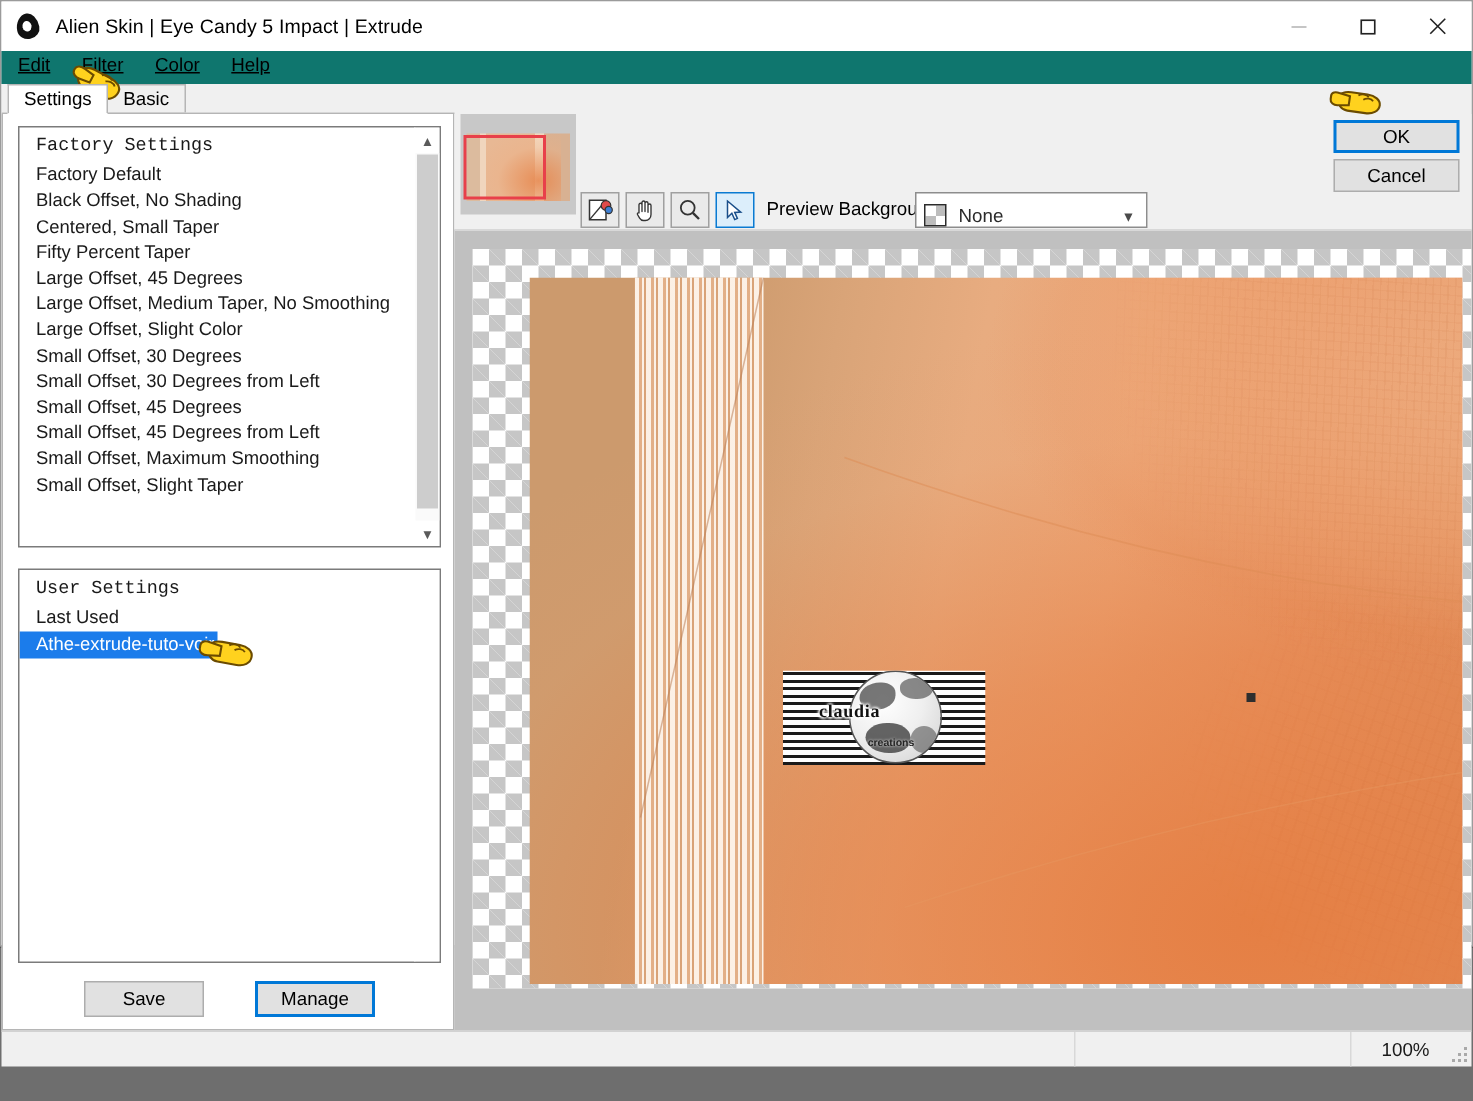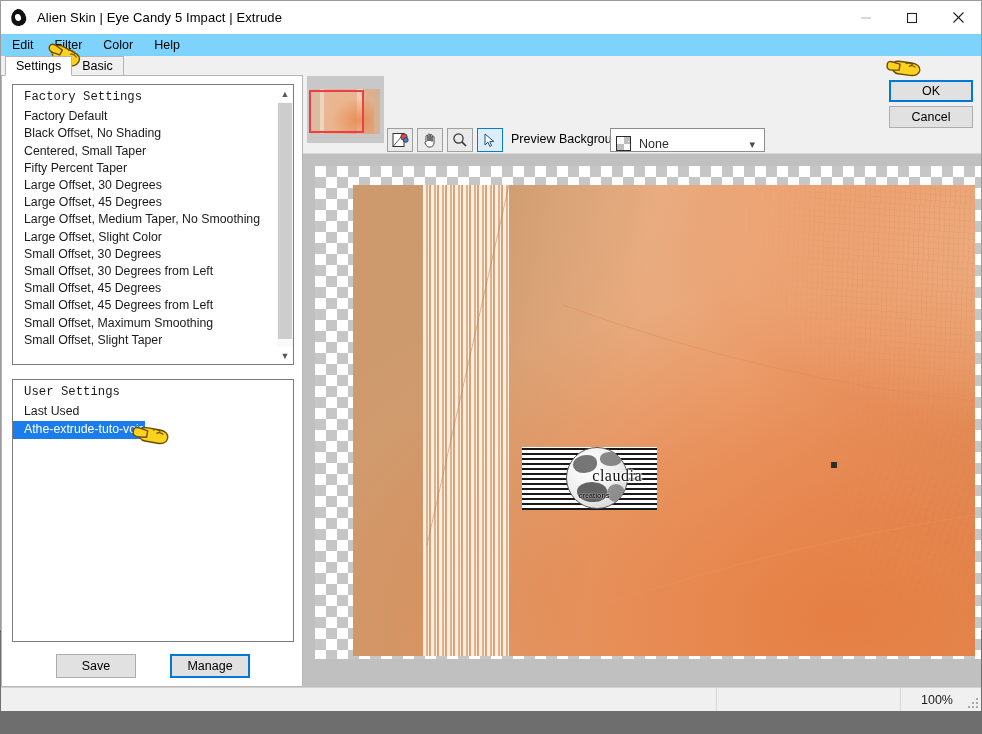--- a/index.html
+++ b/index.html
@@ -49,24 +49,25 @@
   #win-controls { position:absolute; right:0; top:0; height:33px; display:flex; }
   .win-btn {
     width: 46px; height: 33px; display:flex; align-items:center; justify-content:center;
     background: transparent;
   }
   .win-btn svg { display:block; }
 
   
   #menubar {
     height: 22px; min-height:22px;
-    background: #7dd3fc;
-    display: flex; align-items: center;
+    background: #0f766e;
+    display: flex; 
     padding-left: 8px;
     position: relative;
+    text-decoration: underline;
   }
   .menu-item {
     font-size: 12.5px; color: #000;
     padding: 2px 9px 2px 3px;
     margin-right: 9px;
     white-space: nowrap;
   }
 
   
   #tabstrip {
@@ -325,23 +326,23 @@
     background: radial-gradient(circle at 36% 32%, #ffffff 0%, #efefef 48%, #cfcfcf 100%);
     border:1px solid #555;
     overflow:hidden;
   }
   #wm-globe .c1{position:absolute;left:6px;top:7px;width:24px;height:18px;background:#4a4a4a;border-radius:60% 40% 55% 45%;opacity:.75;}
   #wm-globe .c2{position:absolute;left:33px;top:4px;width:22px;height:14px;background:#5a5a5a;border-radius:45% 55% 50% 50%;opacity:.7;}
   #wm-globe .c3{position:absolute;left:10px;top:34px;width:30px;height:20px;background:#3f3f3f;border-radius:50% 50% 45% 55%;opacity:.8;}
   #wm-globe .c4{position:absolute;left:40px;top:36px;width:18px;height:18px;background:#555;border-radius:50%;opacity:.6;}
   #wm-text {
     position:absolute; left:24px; top:20px; width:96px;
-    text-align:right;
+    text-align:left;
     font-family: "Liberation Serif", serif;
-    font-size: 16px; font-weight:400; color:#111;
+    font-size: 12px; font-weight:700; color:#111;
     letter-spacing:.5px;
     text-shadow: 0 0 2px #fff, 1px 0 2px #fff, -1px 0 2px #fff, 0 1px 2px #fff, 0 -1px 2px #fff;
   }
   #wm-sub {
     position:absolute; left:24px; top:45px; width:96px;
     text-align:center; font-size:7px; color:#222; font-weight:700;
     text-shadow: 0 0 2px #fff;
   }
 
   
@@ -419,21 +420,20 @@
 
     <div id="left-panel">
 
       <div class="listbox" id="factory-list">
         <div class="list-items">
           <div class="list-row header">Factory Settings</div>
           <div class="list-row">Factory Default</div>
           <div class="list-row">Black Offset, No Shading</div>
           <div class="list-row">Centered, Small Taper</div>
           <div class="list-row">Fifty Percent Taper</div>
-          <div class="list-row">Large Offset, 30 Degrees</div>
           <div class="list-row">Large Offset, 45 Degrees</div>
           <div class="list-row">Large Offset, Medium Taper, No Smoothing</div>
           <div class="list-row">Large Offset, Slight Color</div>
           <div class="list-row">Small Offset, 30 Degrees</div>
           <div class="list-row">Small Offset, 30 Degrees from Left</div>
           <div class="list-row">Small Offset, 45 Degrees</div>
           <div class="list-row">Small Offset, 45 Degrees from Left</div>
           <div class="list-row">Small Offset, Maximum Smoothing</div>
           <div class="list-row">Small Offset, Slight Taper</div>
         </div>

